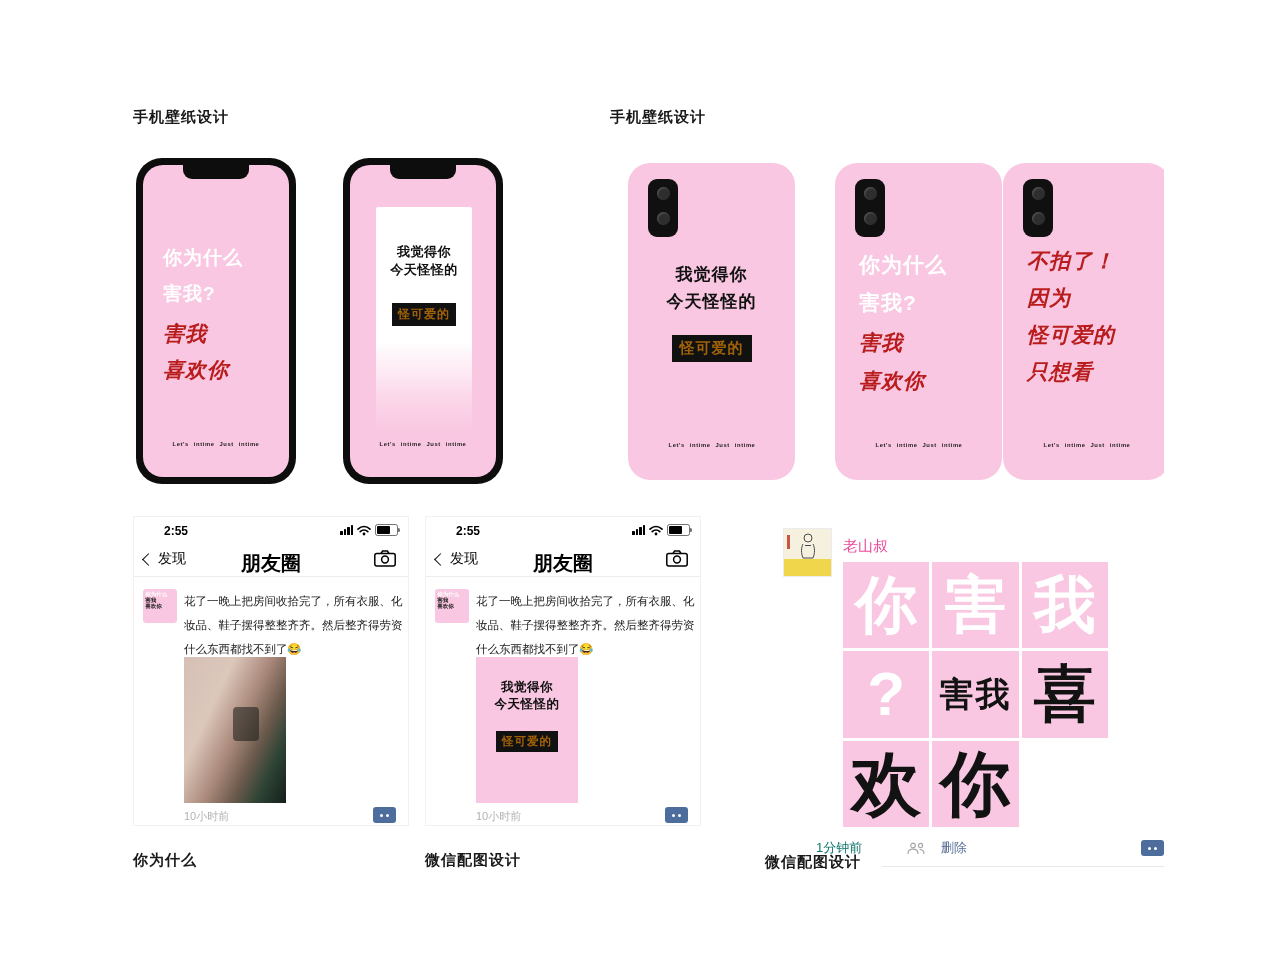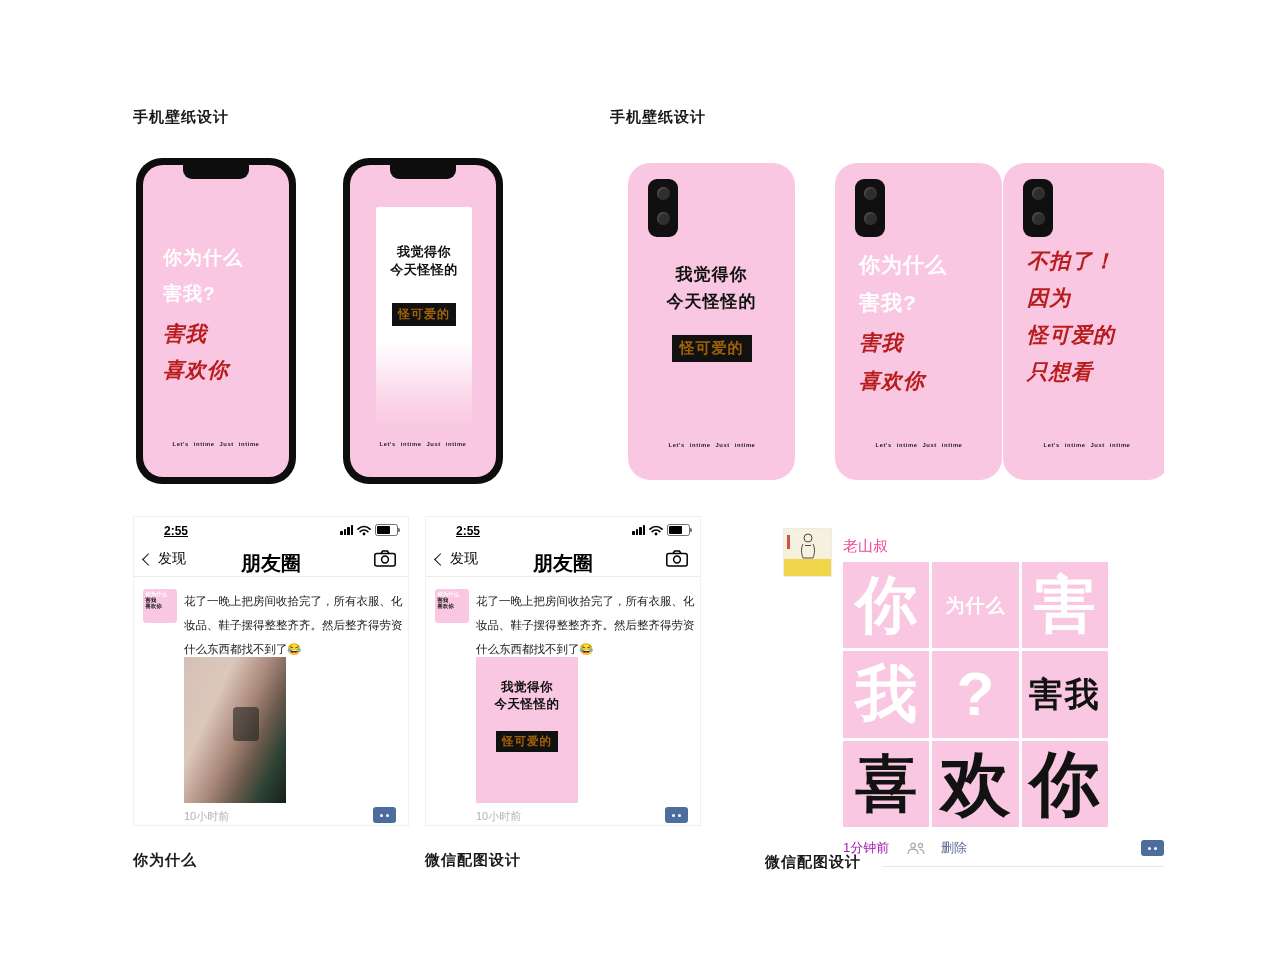--- a/index.html
+++ b/index.html
@@ -44,21 +44,21 @@
   .case2-text .wl{font-size:21px;line-height:23px;}
   .case2-text .wl:nth-child(1){margin-bottom:15px;}
   .case2-text .wl:nth-child(2){margin-bottom:17px;}
   .case2-text .wl:nth-child(3){margin-bottom:15px;}
   .case3-text{position:absolute;left:24px;top:86px;}
   .case3-text .wl{font-size:21px;line-height:23px;margin-bottom:14px;}
   .case .tiny-footer{bottom:30px;}
 
   
   .shot{position:absolute;top:516px;width:276px;height:310px;background:#fff;border:1px solid #f1f1f1;box-sizing:border-box;}
-  .stime{position:absolute;left:30px;top:7px;font-size:12px;font-weight:700;color:#000;text-decoration:underline;}
+  .stime{position:absolute;left:30px;top:7px;font-size:12px;font-weight:700;color:#000;}
   .sicons{position:absolute;right:10px;top:7px;display:flex;align-items:center;gap:4px;height:12px;}
   .bars{display:inline-flex;align-items:flex-end;gap:1px;height:10px;}
   .bars i{display:block;width:2.5px;background:#000;border-radius:0.6px;}
   .bars i:nth-child(1){height:4px;}.bars i:nth-child(2){height:6px;}
   .bars i:nth-child(3){height:8px;}.bars i:nth-child(4){height:10px;}
   .batt{position:relative;width:21px;height:10px;border:1px solid rgba(0,0,0,.55);border-radius:2.5px;}
   .batt::before{content:"";position:absolute;left:1px;top:1px;bottom:1px;width:13px;background:#000;border-radius:1px;}
   .batt::after{content:"";position:absolute;right:-3.4px;top:2.5px;width:2px;height:4px;background:rgba(0,0,0,.55);border-radius:0 1.5px 1.5px 0;}
   .navbar{position:absolute;left:0;right:0;top:24px;height:35px;border-bottom:1px solid #ececec;}
   .back{position:absolute;left:10px;top:9px;font-size:14px;color:#000;display:flex;align-items:center;}
@@ -94,21 +94,21 @@
   .gavatar svg{position:absolute;left:11px;top:3px;}
   .guser{position:absolute;left:843px;top:537px;font-size:15px;color:#ec4899;}
   .ggrid{position:absolute;left:843px;top:562px;width:265px;height:265px;display:grid;grid-template-columns:repeat(3,1fr);grid-template-rows:repeat(3,1fr);gap:3px;}
   .gtile{background:#f9c7e1;display:flex;align-items:center;justify-content:center;font-weight:700;overflow:hidden;line-height:1;}
   .c-w{color:#ffffff;}
   .c-k{color:#121212;}
   .fz-xxl{font-size:70px;}
   .fz-xl{font-size:62px;}
   .fz-lg{font-size:34px;letter-spacing:2px;}
   .fz-md{font-size:19px;letter-spacing:1px;}
-  .gtime{position:absolute;left:843px;top:839px;font-size:13px;color:#a21caf;}
+  .gtime{position:absolute;left:816px;top:839px;font-size:13px;color:#0f766e;}
   .gpeople{position:absolute;left:906px;top:841px;}
   .gdelete{position:absolute;left:941px;top:839px;font-size:13px;color:#576b95;}
   .gcmt{position:absolute;left:1141px;top:840px;}
   .gdivider{position:absolute;left:882px;top:866px;width:282px;height:1px;background:#e8e8e8;}
 </style>
 </head>
 <body>
 
 <div class="canvas">
 
@@ -291,21 +291,20 @@
     <div class="redmark"></div>
     <svg width="26" height="30" viewBox="0 0 26 30" fill="none" stroke="#4a4a4a" stroke-width="1">
       <circle cx="13" cy="6" r="4"></circle>
       <path d="M8 12 C6 16 6 21 8 26 M18 12 C20 16 20 21 18 26 M8 26 L18 26 M10 13.5 L16 13.5"></path>
     </svg>
   </div>
   <div class="guser">老山叔</div>
 
   <div class="ggrid">
     <div class="gtile c-w fz-xl">你</div>
-    <div class="gtile c-w fz-md">为什么</div>
     <div class="gtile c-w fz-xl">害</div>
     <div class="gtile c-w fz-xl">我</div>
     <div class="gtile c-w fz-xl">?</div>
     <div class="gtile c-k fz-lg">害我</div>
     <div class="gtile c-k fz-xl">喜</div>
     <div class="gtile c-k fz-xxl">欢</div>
     <div class="gtile c-k fz-xxl">你</div>
   </div>
 
   <div class="gtime">1分钟前</div>

